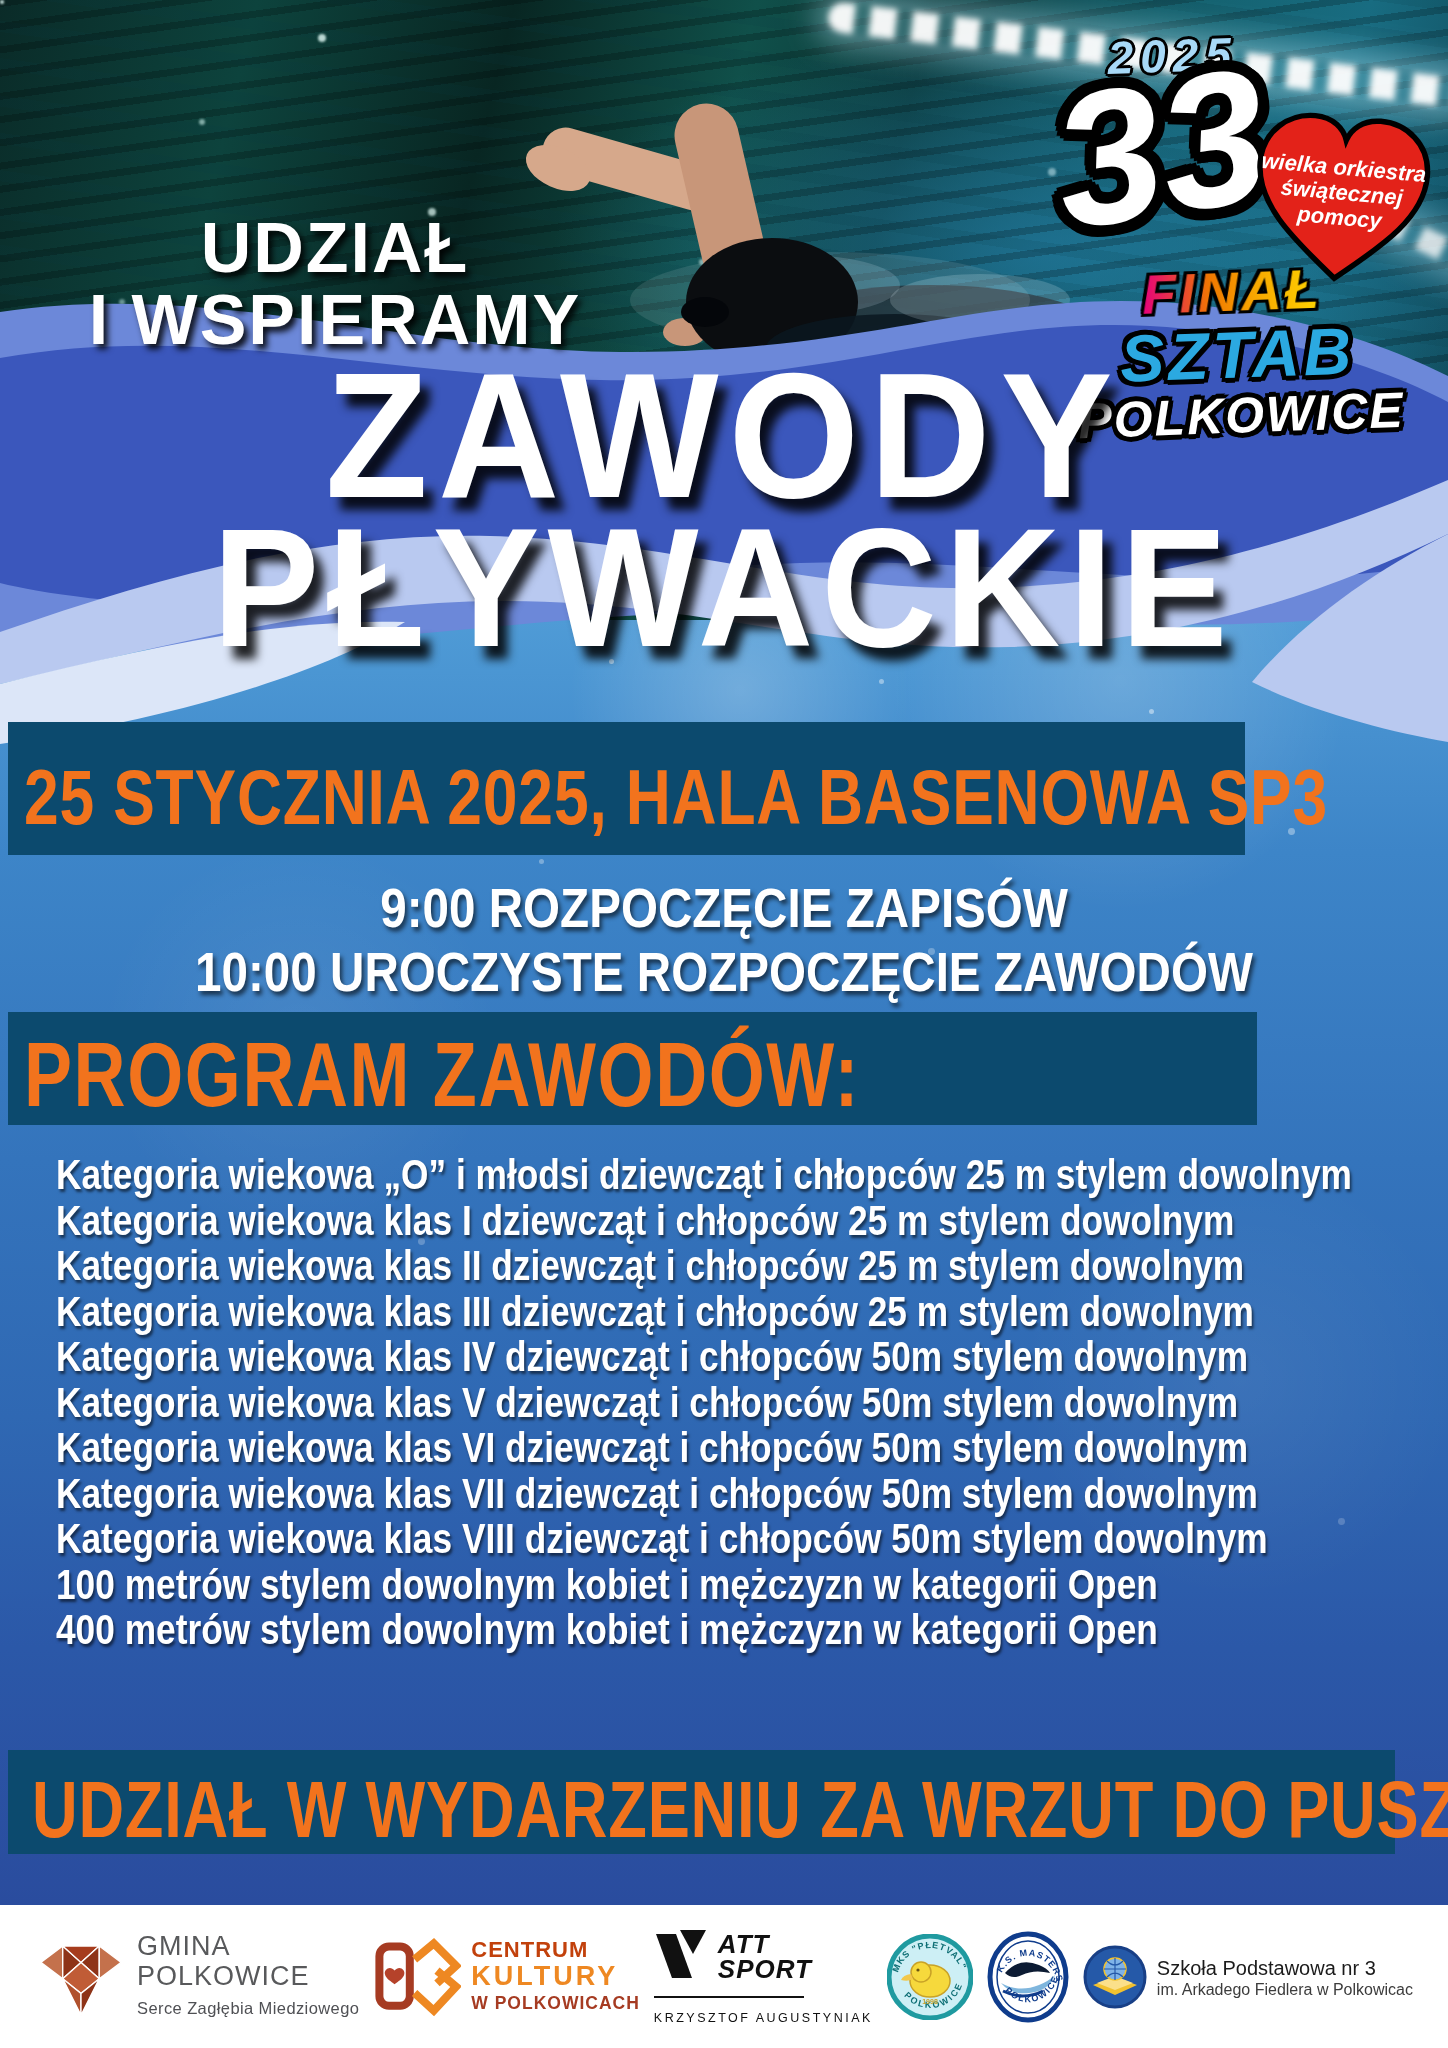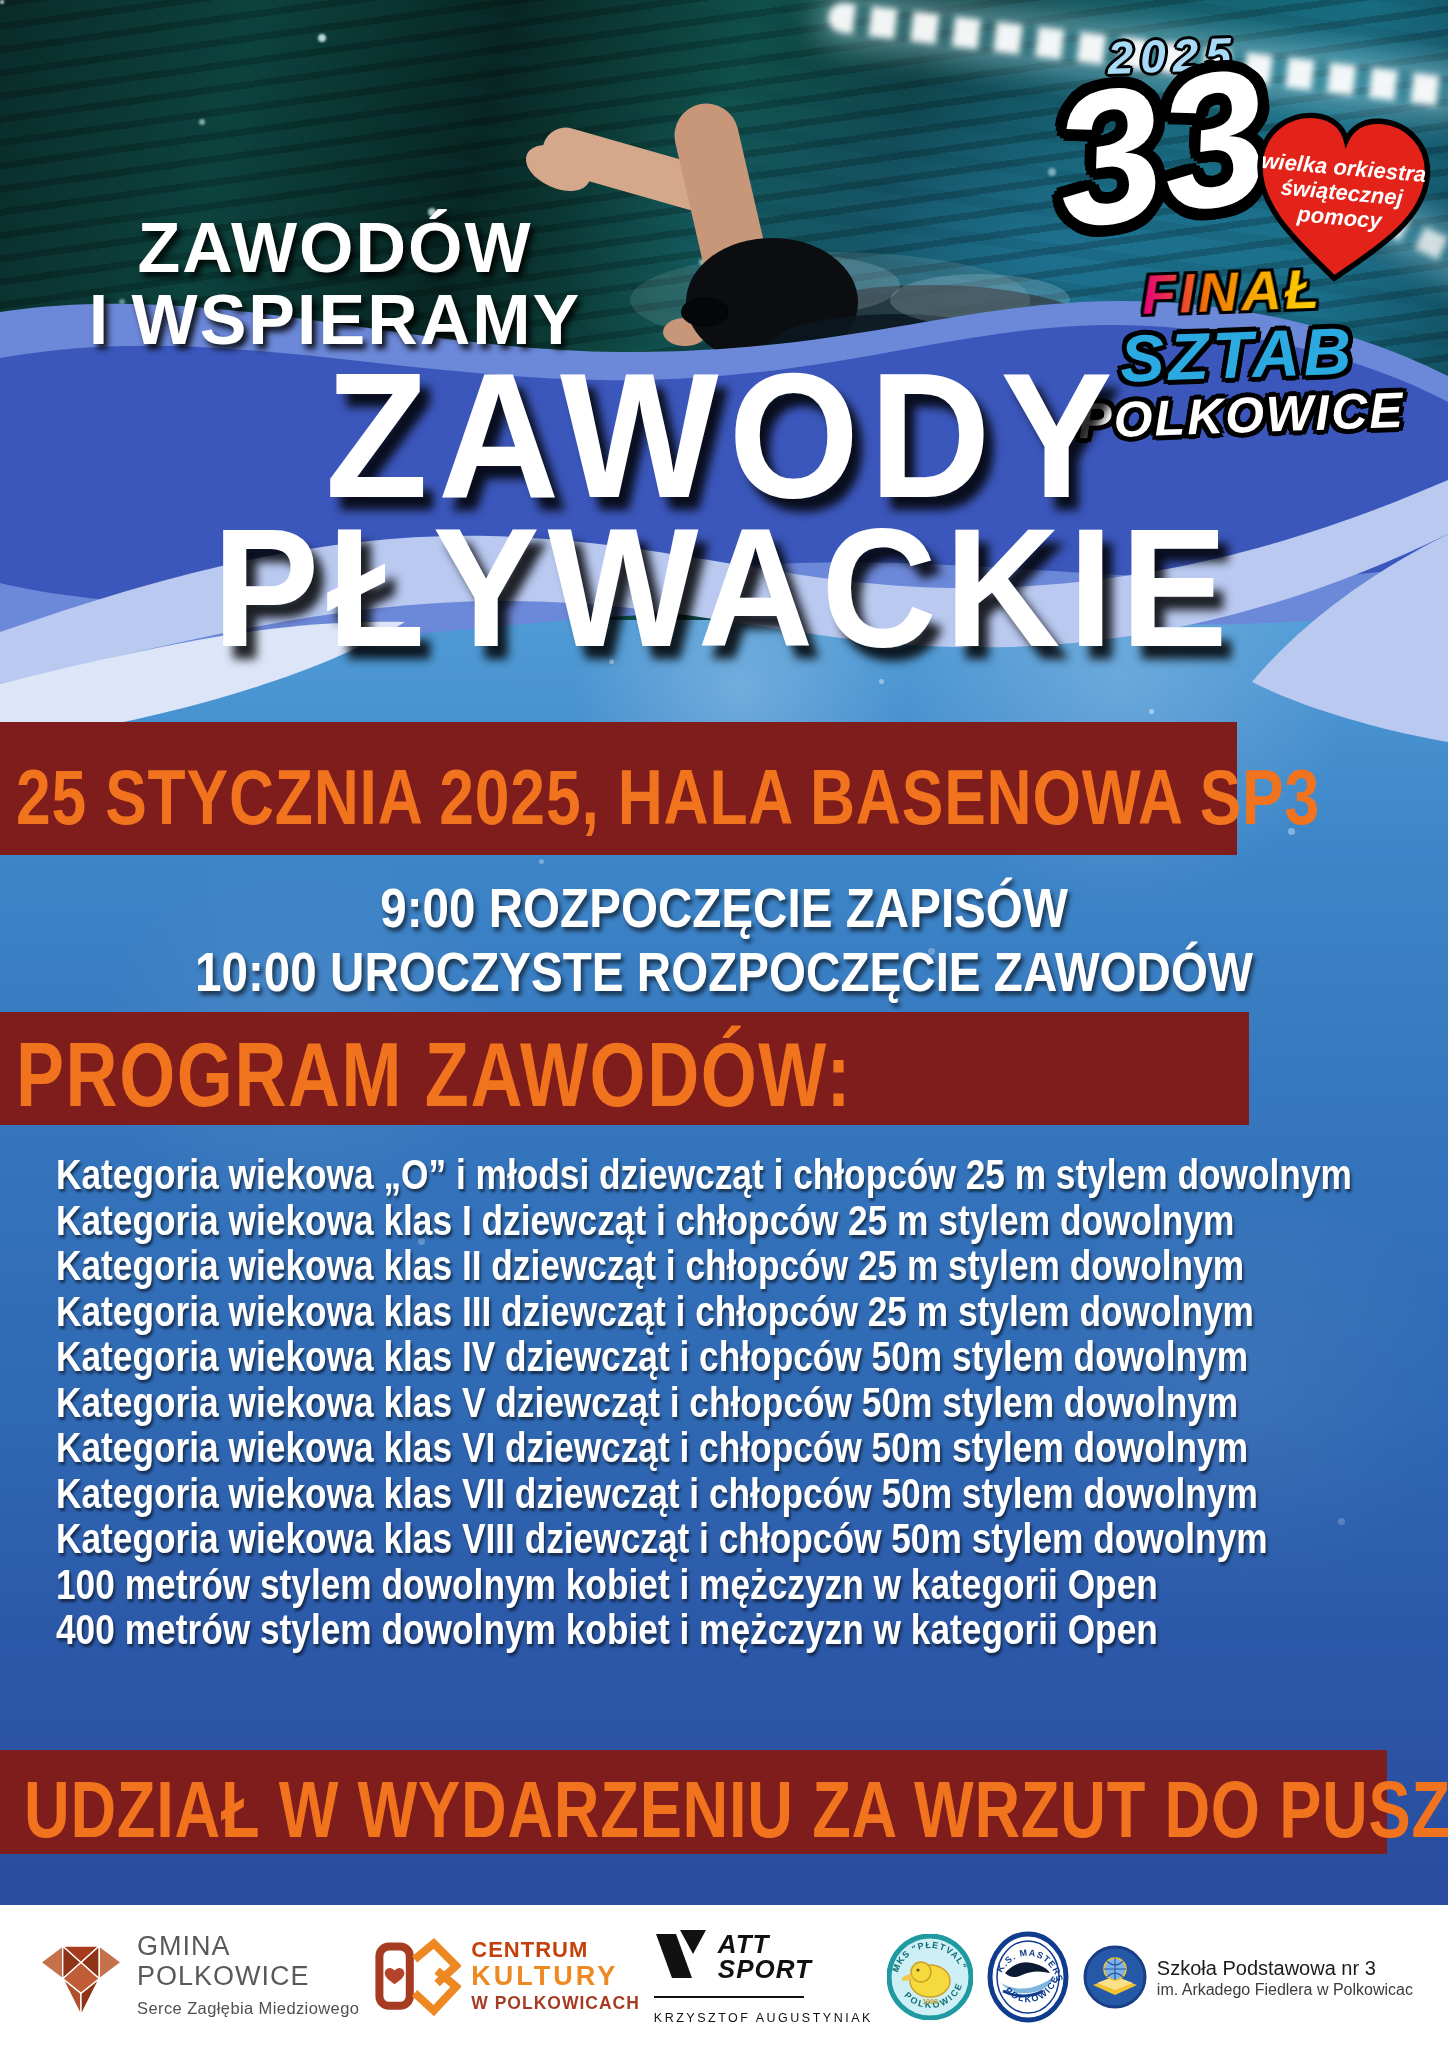--- a/index.html
+++ b/index.html
@@ -88,21 +88,21 @@
     letter-spacing:2px; color:#fff;
     text-shadow:5px 0 0 #000,-5px 0 0 #000,0 5px 0 #000,0 -5px 0 #000,4px 4px 0 #000,-4px 4px 0 #000,4px -4px 0 #000,-4px -4px 0 #000; }
 
   
   .title-line { position:absolute; left:0; width:1448px; text-align:center; color:#fff; font-weight:900;
     white-space:nowrap; text-shadow:10px 12px 9px rgba(0,0,0,.85); transform:scaleY(1.06); }
   #title-1 { top:352px; font-size:168px; letter-spacing:10px; line-height:1; }
   #title-2 { top:508px; font-size:160px; letter-spacing:8px; line-height:1; }
 
   
-  .band { position:absolute; left:0; background:#7f1d1d;text-align:right; }
+  .band { position:absolute; left:8px; background:#0c4a6e;text-align:right; }
   #band-date { top:722px; width:1237px; height:133px; }
   #band-date .txt { position:absolute; left:16px; top:30px; font-size:78px; font-weight:900; color:#F2731D;
     white-space:nowrap; transform:scaleX(.8); transform-origin:0 50%; letter-spacing:1px; }
   #band-program { top:1012px; width:1237px; height:113px;padding-left:12px; }
   #band-program .txt { position:absolute; left:16px; top:12px; font-size:90px; font-weight:900; color:#F2731D;
     white-space:nowrap; transform:scaleX(.8); transform-origin:0 50%; letter-spacing:2px; }
   #band-note { top:1750px; width:1387px; height:104px; }
   #band-note .txt { position:absolute; left:24px; top:14px; font-size:80px; font-weight:900; color:#F2731D;
     white-space:nowrap; transform:scaleX(.79); transform-origin:0 50%; letter-spacing:1px; }
 
@@ -165,21 +165,21 @@
 
   <svg id="waves" viewBox="0 0 1448 480" preserveAspectRatio="none">
     <path fill="#6C88D9" d="M0,42 C210,10 400,80 620,82 C860,84 980,22 1160,32 C1300,40 1400,82 1448,106 L1448,332 C1200,382 950,332 700,342 C450,352 250,396 0,372 Z"></path>
     <path fill="#3B57BC" d="M0,88 C200,52 380,106 600,110 C840,114 970,46 1150,56 C1295,64 1400,106 1448,132 L1448,292 C1230,332 1010,286 800,293 C560,301 400,342 240,338 C120,335 40,323 0,313 Z"></path>
     <path fill="#B9C9F0" d="M0,362 C160,306 320,262 490,266 C700,272 820,330 1030,316 C1210,305 1350,252 1448,210 L1448,264 C1330,322 1180,372 1010,377 C820,382 700,331 500,331 C330,331 160,377 0,414 Z"></path>
     <path fill="#B9C9F0" d="M1448,264 C1372,302 1302,352 1252,412 C1312,442 1390,462 1448,472 Z"></path>
     <path fill="#DCE6F8" d="M0,414 C150,377 280,348 405,352 C325,402 180,448 0,474 Z"></path>
   </svg>
 
   <div id="tagline">
-    <div>ZAWODÓW</div>
+    <div>UDZIAŁ</div>
     <div>I WSPIERAMY</div>
   </div>
 
   <div id="wosp">
     <div class="year">2025</div>
     <div class="n33">33</div>
     <div class="heart">
       <svg viewBox="0 0 100 96" width="185" height="175">
         <path d="M50,92 C28,74 4,56 4,32 C4,14 18,4 32,4 C42,4 48,10 50,16 C52,10 58,4 68,4 C82,4 96,14 96,32 C96,56 72,74 50,92 Z" fill="#E32219" stroke="#000" stroke-width="3"></path>
       </svg>

